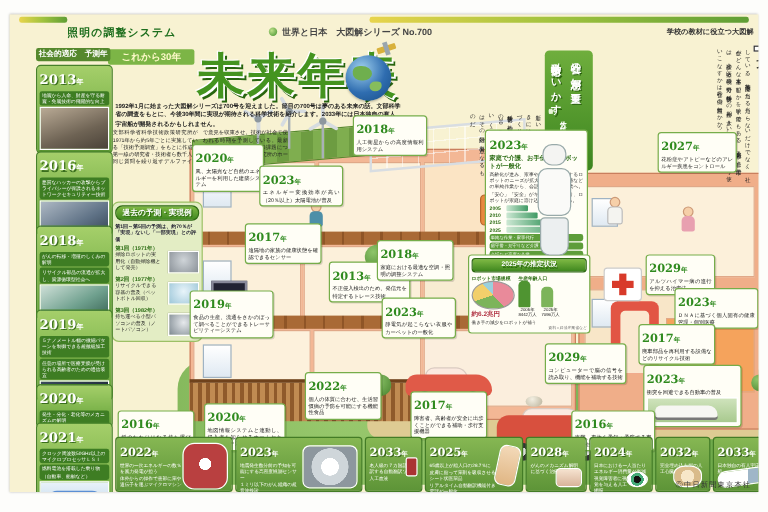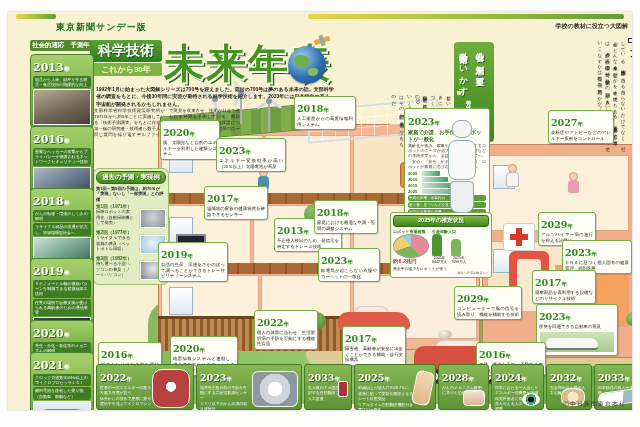--- a/index.html
+++ b/index.html
@@ -126,25 +126,29 @@
   .cp{position:absolute;right:6px;bottom:1px;font-size:6px;color:#333;z-index:50;letter-spacing:1px;}
 </style>
 </head>
 <body>
 
 <div class="frame">
  <div class="page">
 
   <div class="strip" style="left:8px;width:40px;"></div>
   <div class="strip" style="left:300px;width:316px;"></div>
-  <div class="ed">東京新聞サンデー版</div>
+  <div class="ed">照明の調整システム</div>
+  <div class="series">
+    <span class="gl"></span>
+    <span>世界と日本　大図解シリーズ</span>
+    <span>No.700</span>
+  </div>
   <div class="schoolnote">学校の教材に役立つ大図解</div>
 
   <div class="badge">
-    <span class="b1">科学技術</span>
     <span class="b2">これから30年</span>
   </div>
   <div class="maintitle">未来年表</div>
   <div class="globe">
     <span class="land"></span>
     <span class="land2"></span>
   </div>
   <div class="sat">
         <i></i>
       </div>

